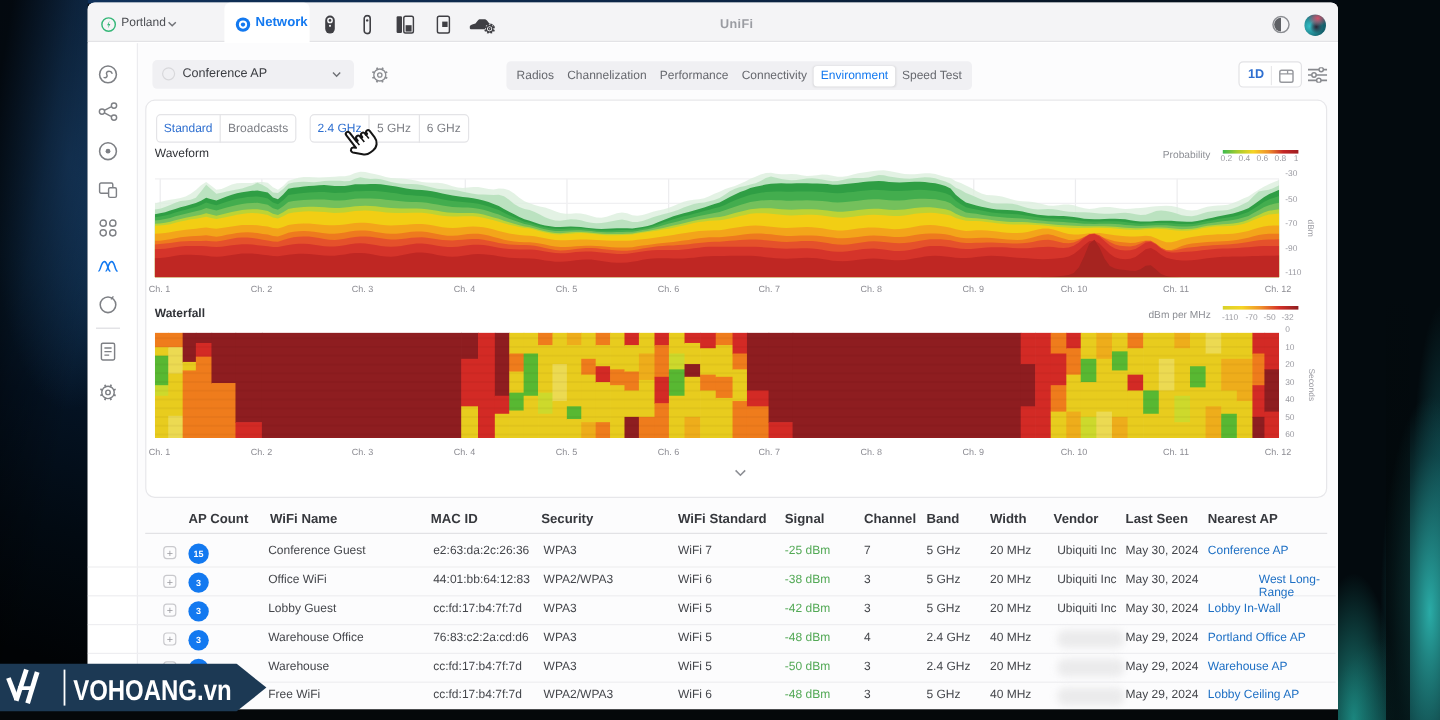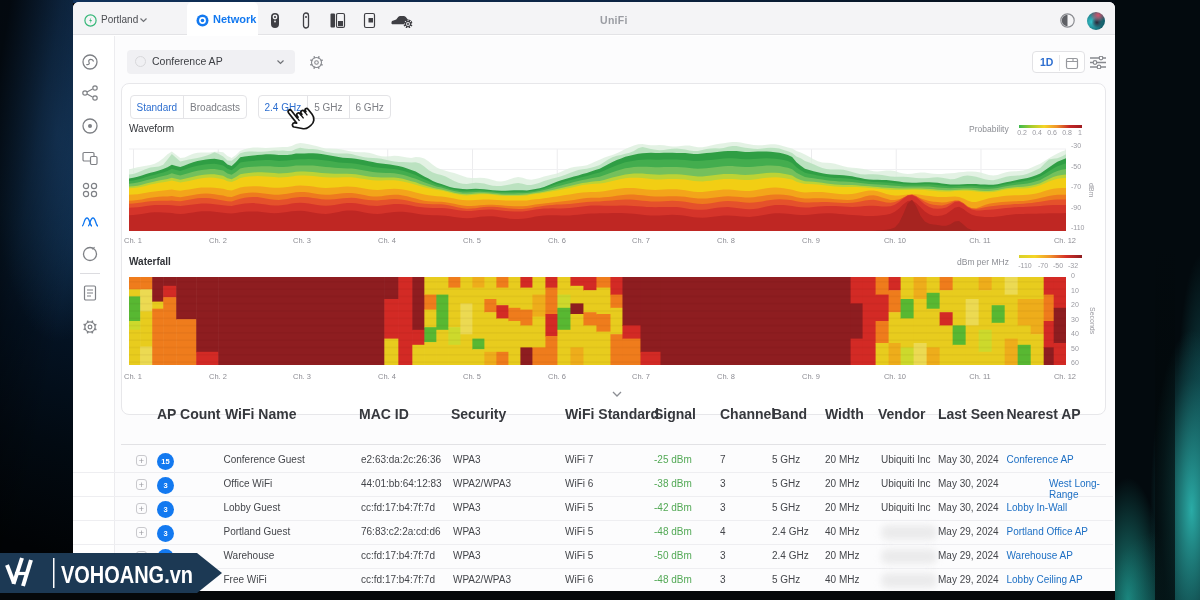--- a/index.html
+++ b/index.html
@@ -153,20 +153,28 @@
       <line x1="13.7" y1="10.1" x2="11.6" y2="9.3" stroke="#8b8d92" stroke-width="1.5"></line>
       <line x1="10.0" y1="13.7" x2="9.2" y2="11.7" stroke="#8b8d92" stroke-width="1.5"></line>
       <line x1="4.9" y1="13.7" x2="5.7" y2="11.6" stroke="#8b8d92" stroke-width="1.5"></line>
       <line x1="1.3" y1="10.0" x2="3.3" y2="9.2" stroke="#8b8d92" stroke-width="1.5"></line>
       <line x1="1.3" y1="4.9" x2="3.4" y2="5.7" stroke="#8b8d92" stroke-width="1.5"></line>
       <line x1="5.0" y1="1.3" x2="5.8" y2="3.3" stroke="#8b8d92" stroke-width="1.5"></line>
       <line x1="10.1" y1="1.3" x2="9.3" y2="3.4" stroke="#8b8d92" stroke-width="1.5"></line>
       <line x1="13.7" y1="5.0" x2="11.7" y2="5.8" stroke="#8b8d92" stroke-width="1.5"></line>
     </svg>
 
+  <div class="abs" style="left:349px;top:49px;height:24px;background:#f0f0f3;border-radius:4px;display:flex;align-items:center;font-size:10px;color:#66686e;padding:0 3px">
+    <span style="padding:0 5.5px">Radios</span>
+      <span style="padding:0 5.5px">Channelization</span>
+      <span style="padding:0 5.5px">Performance</span>
+      <span style="padding:0 5.5px">Connectivity</span>
+    <span style="padding:3px 6px;background:#fff;border-radius:3px;color:#1379f0;box-shadow:0 0 2px rgba(0,0,0,0.12)">Environment</span>
+    <span style="padding:0 5.5px">Speed Test</span>
+  </div>
 
   <div class="abs" style="left:959px;top:49px;width:53px;height:22px;border:1px solid #e2e2e5;border-radius:4px;background:#fff">
     <span class="abs" style="left:7px;top:4px;font-size:10.5px;font-weight:bold;color:#2e6fd0">1D</span>
     <div class="abs" style="left:26px;top:3px;width:1px;height:16px;background:#e8e8ea"></div>
     <svg class="abs" style="left:32px;top:4px" width="14" height="14" viewBox="0 0 14 14">
         <rect x="1.5" y="2.5" width="11" height="10" rx="1.5" fill="none" stroke="#97999e" stroke-width="1.2"></rect>
         <path d="M1.5 5.5 h11 M8 2.5 v3" stroke="#97999e" stroke-width="1.1"></path>
       </svg>
   </div>
   <svg class="abs" style="left:1017px;top:54px" width="16" height="13" viewBox="0 0 16 13">
@@ -457,21 +465,21 @@
     <span class="abs" style="left:893px;top:370px;width:28px;text-align:center;font-size:7.5px;color:#8c8c93">Ch. 11</span>
     <span class="abs" style="left:978px;top:370px;width:28px;text-align:center;font-size:7.5px;color:#8c8c93">Ch. 12</span>
 
   <span class="abs" style="left:1022px;top:181px;font-size:7px;color:#9a9aa1;transform:rotate(90deg);transform-origin:left top">dBm</span>
   <span class="abs" style="left:1023px;top:305px;font-size:7px;color:#9a9aa1;transform:rotate(90deg);transform-origin:left top">Seconds</span>
 
   <svg class="abs" style="left:538px;top:388px" width="12" height="8" viewBox="0 0 12 8">
       <path d="M2 2 L6 6 L10 2" fill="none" stroke="#8c8e94" stroke-width="1.3"></path>
     </svg>
 
-  <div class="abs" style="left:0;top:404px;width:1040px;height:20px;font-size:14px;font-weight:bold;color:#36383d">
+  <div class="abs" style="left:0;top:425px;width:1040px;height:20px;font-size:11px;font-weight:bold;color:#36383d">
       <span class="abs" style="left:84.0px;top:0">AP Count</span>
       <span class="abs" style="left:152.0px;top:0">WiFi Name</span>
       <span class="abs" style="left:286.0px;top:0">MAC ID</span>
       <span class="abs" style="left:378.0px;top:0">Security</span>
       <span class="abs" style="left:492.0px;top:0">WiFi Standard</span>
       <span class="abs" style="left:581.0px;top:0">Signal</span>
       <span class="abs" style="left:647.0px;top:0">Channel</span>
       <span class="abs" style="left:699.0px;top:0">Band</span>
       <span class="abs" style="left:752.0px;top:0">Width</span>
       <span class="abs" style="left:805.0px;top:0">Vendor</span>
@@ -520,21 +528,21 @@
       <span class="abs" style="left:647.0px;top:5px">3</span>
       <span class="abs" style="left:699.0px;top:5px">5 GHz</span>
       <span class="abs" style="left:752.0px;top:5px">20 MHz</span>
       <span class="abs" style="left:808.0px;top:5px">Ubiquiti Inc</span>
       <span class="abs" style="left:865.0px;top:5px">May 30, 2024</span>
       <span class="abs" style="left:933.5px;top:5px;color:#1d6fc4">Lobby In-Wall</span>
     </div>
 <div class="abs" style="left:0;top:519px;width:1040px;height:24px;border-bottom:1px solid #eeeef1;font-size:10px;color:#44464b">
       <span class="abs" style="left:63px;top:6px;width:11px;height:11px;border:1px solid #c9c9cd;border-radius:3px;color:#9a9aa0;font-size:9px;line-height:10px;text-align:center">+</span>
       <span class="abs" style="left:84px;top:3.5px;width:17px;height:17px;background:#1379f0;border-radius:50%;color:#fff;font-size:7.5px;font-weight:bold;line-height:17px;text-align:center">3</span>
-      <span class="abs" style="left:150.5px;top:5px">Portland Guest</span>
+      <span class="abs" style="left:150.5px;top:5px">Warehouse Office</span>
       <span class="abs" style="left:288.0px;top:5px">76:83:c2:2a:cd:d6</span>
       <span class="abs" style="left:380.0px;top:5px">WPA3</span>
       <span class="abs" style="left:492.0px;top:5px">WiFi 5</span>
       <span class="abs" style="left:581.0px;top:5px;color:#53a956">-48 dBm</span>
       <span class="abs" style="left:647.0px;top:5px">4</span>
       <span class="abs" style="left:699.0px;top:5px">2.4 GHz</span>
       <span class="abs" style="left:752.0px;top:5px">40 MHz</span>
       <span class="abs" style="left:808.0px;top:4px;width:56px;height:15px;background:#ebebec;border-radius:7px;filter:blur(3px)"></span>
       <span class="abs" style="left:865.0px;top:5px">May 29, 2024</span>
       <span class="abs" style="left:933.5px;top:5px;color:#1d6fc4">Portland Office AP</span>

